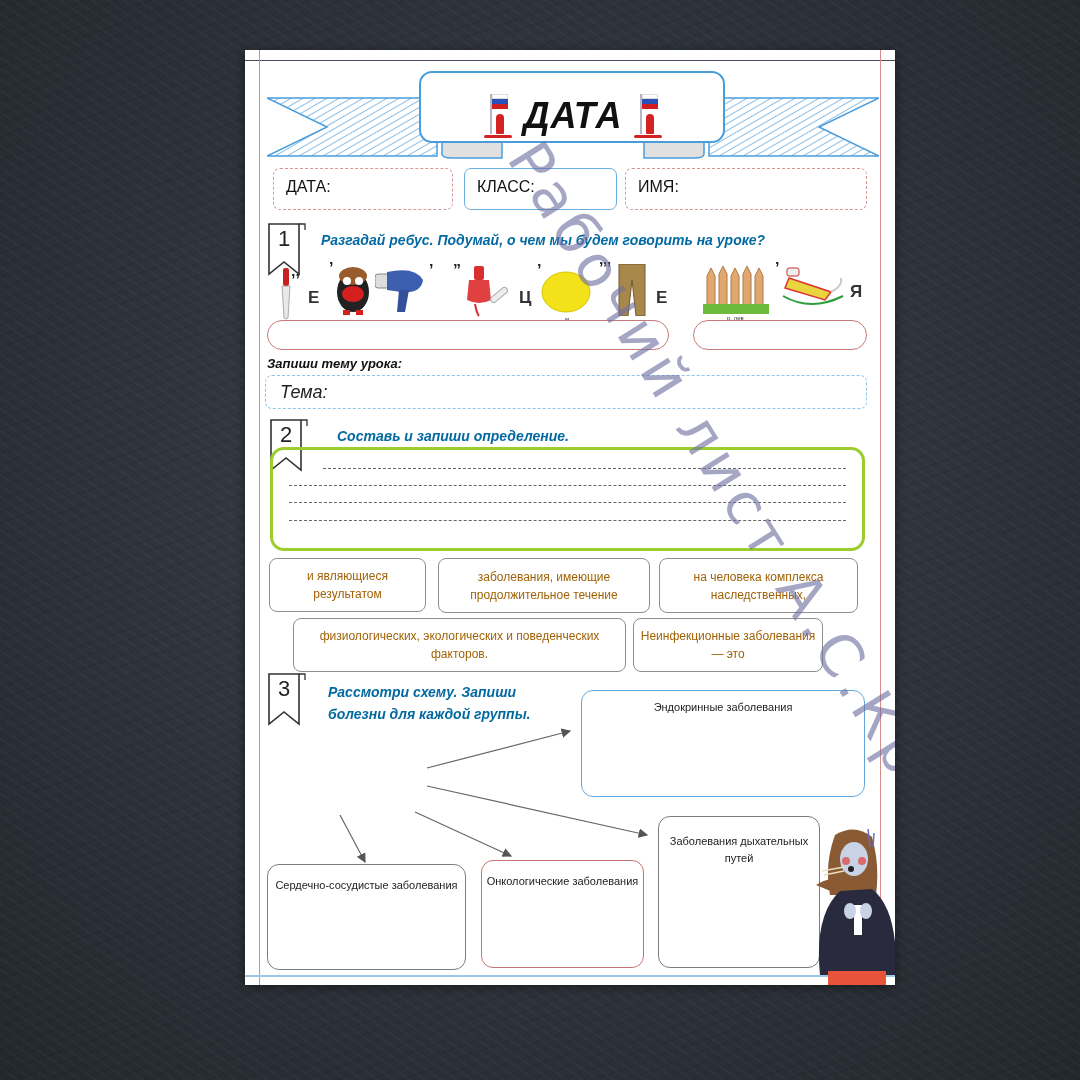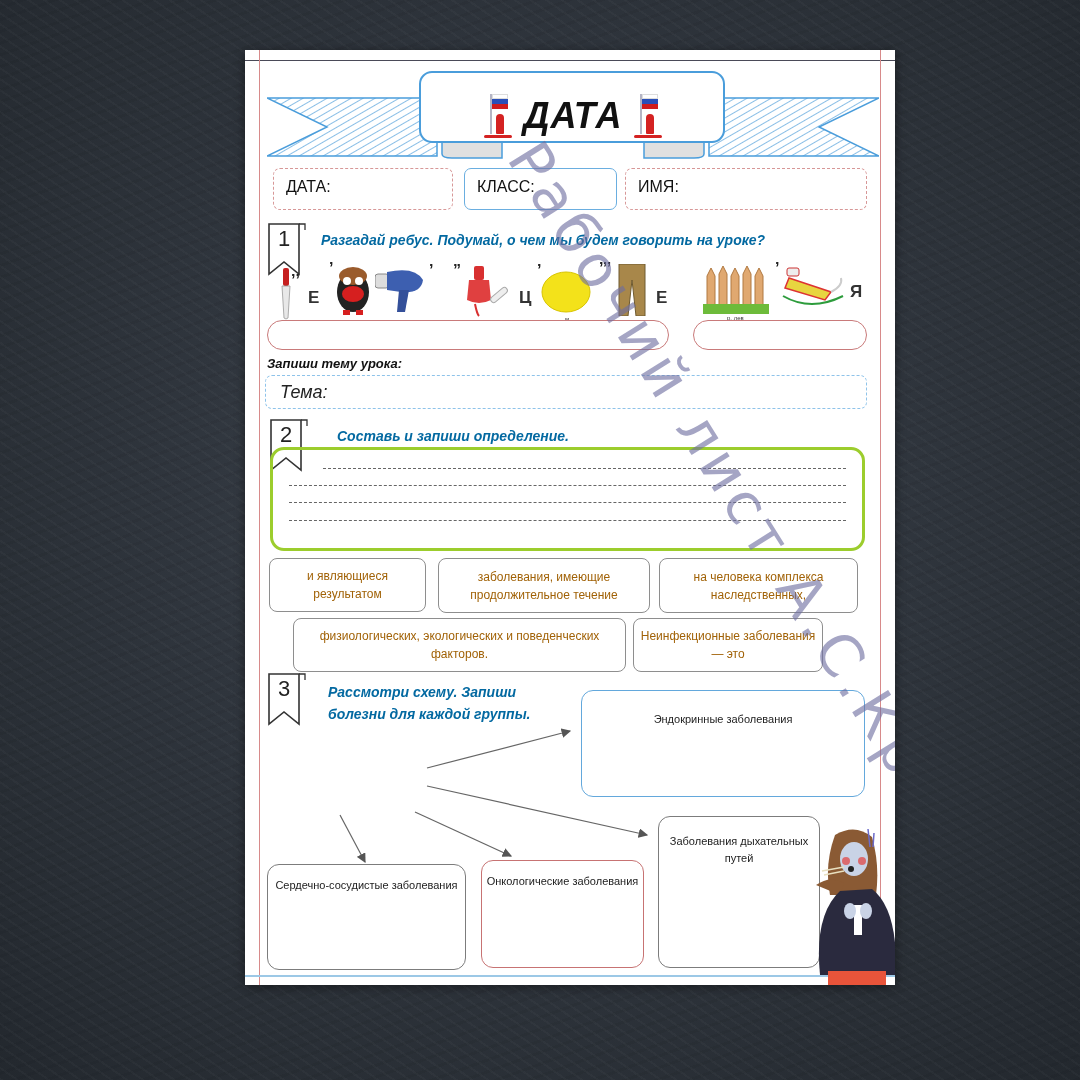--- a/index.html
+++ b/index.html
@@ -62,21 +62,21 @@
   .answer-pill { position: absolute; top: 270px; height: 30px; border: 1.5px solid #c97a7a; border-radius: 15px; }
 
   .theme-label { position: absolute; left: 22px; top: 306px; font-size: 13px; font-weight: bold; font-style: italic; color: #111; }
   .theme-box { position: absolute; left: 20px; top: 325px; width: 602px; height: 34px; border: 1.5px dashed #8ec3ea; border-radius: 7px; padding: 6px 0 0 14px; font-size: 18px; font-style: italic; color: #222; }
 
   .def-box { position: absolute; left: 25px; top: 397px; width: 595px; height: 104px; border: 3px solid #9ccd2d; border-radius: 14px; }
   .def-line { position: absolute; height: 0; border-top: 1px dashed #666; }
 
   .frag { position: absolute; border: 1px solid #8e8e8e; border-radius: 8px; font-size: 12px; color: #a16207; text-align: center; line-height: 18px; display: flex; align-items: center; justify-content: center; padding: 0 6px; }
 
-  .node { position: absolute; border-radius: 12px; font-size: 11px; color: #222; text-align: center; line-height: 17px; padding-top: 20px; }
+  .node { position: absolute; border-radius: 12px; font-size: 11px; color: #222; text-align: center; line-height: 17px; padding-top: 8px; }
   .node-red { border: 1.5px solid #c77373; }
   .node-blue { border: 1.5px solid #63a8dc; }
   .node-grey { border: 1.5px solid #7c7c7c; }
 
   .arrows { position: absolute; left: 0; top: 0; }
 
   .girl { position: absolute; left: 565px; top: 775px; width: 90px; height: 160px; }
 
   .watermark {
     position: absolute; left: 545px; top: 525px;

